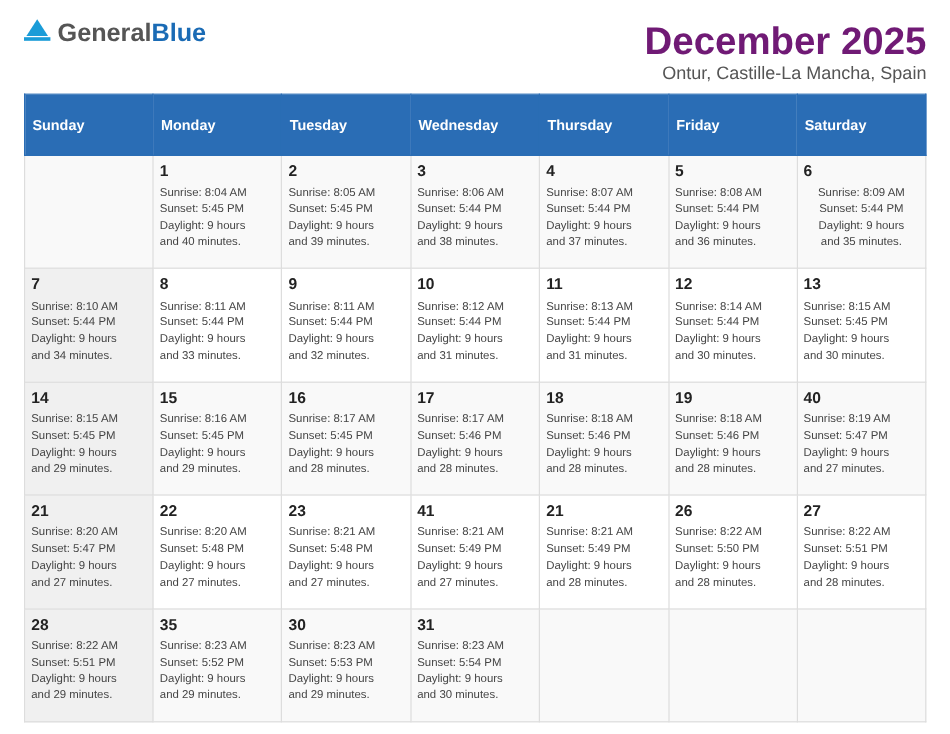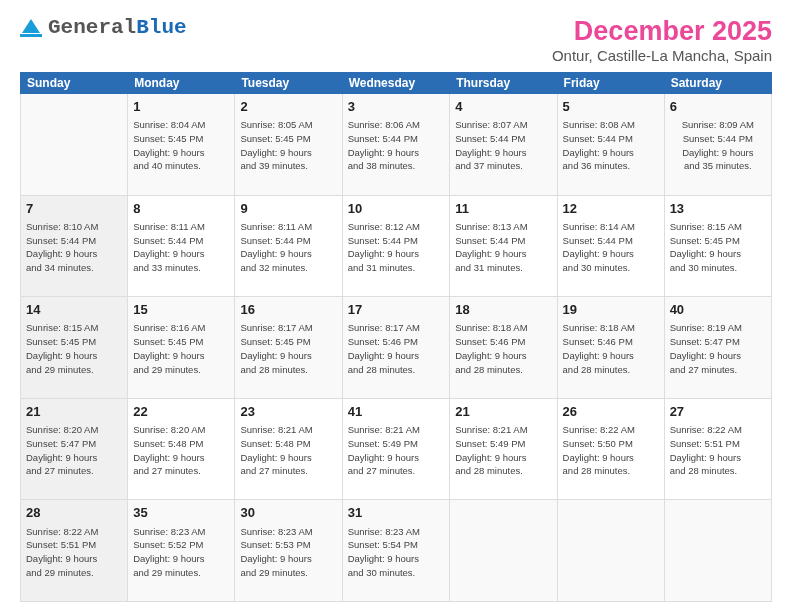--- a/index.html
+++ b/index.html
@@ -20,40 +20,40 @@
     .header {
       display: flex;
       justify-content: space-between;
       align-items: flex-start;
       margin-bottom: 8px;
     }
     .title-area {
       text-align: right;
     }
     .main-title {
-      font-size: 27px;
+      font-size: 32px;
       font-weight: bold;
-      color: #ec4899;
+      color: #701a75;
     }
     .subtitle {
       font-size: 15px;
       color: #555;
     }
     .calendar {
       width: 100%;
       border-collapse: collapse;
       flex: 1;
       font-size: 10.5px;
     }
     .calendar thead tr th {
       background: #2a6db5;
       color: #fff;
       font-weight: bold;
       text-align: left;
-      padding: 3px 6px;
+      padding: 18px 6px;
       border: 1px solid #2a6db5;
       font-size: 12px;
     }
     .calendar tbody tr td {
       border: 1px solid #ddd;
       vertical-align: top;
       padding: 4px 5px;
       width: 108px;
       min-height: 80px;
       background: #fff;
@@ -76,23 +76,21 @@
     .day-info {
       font-size: 9.5px;
       color: #444;
       line-height: 1.45;
     }
     .empty-cell {
       background: #f9f9f9 !important;
     }
     .logo-wrapper {
       display: flex;
-      align-items: center;
       gap: 4px;
-      font-family: Liberation Mono, monospace;
     }
     .logo-icon {
       display: flex;
       flex-direction: column;
       align-items: center;
       margin-right: 2px;
     }
     .logo-icon .tri {
       width: 0;
       height: 0;

